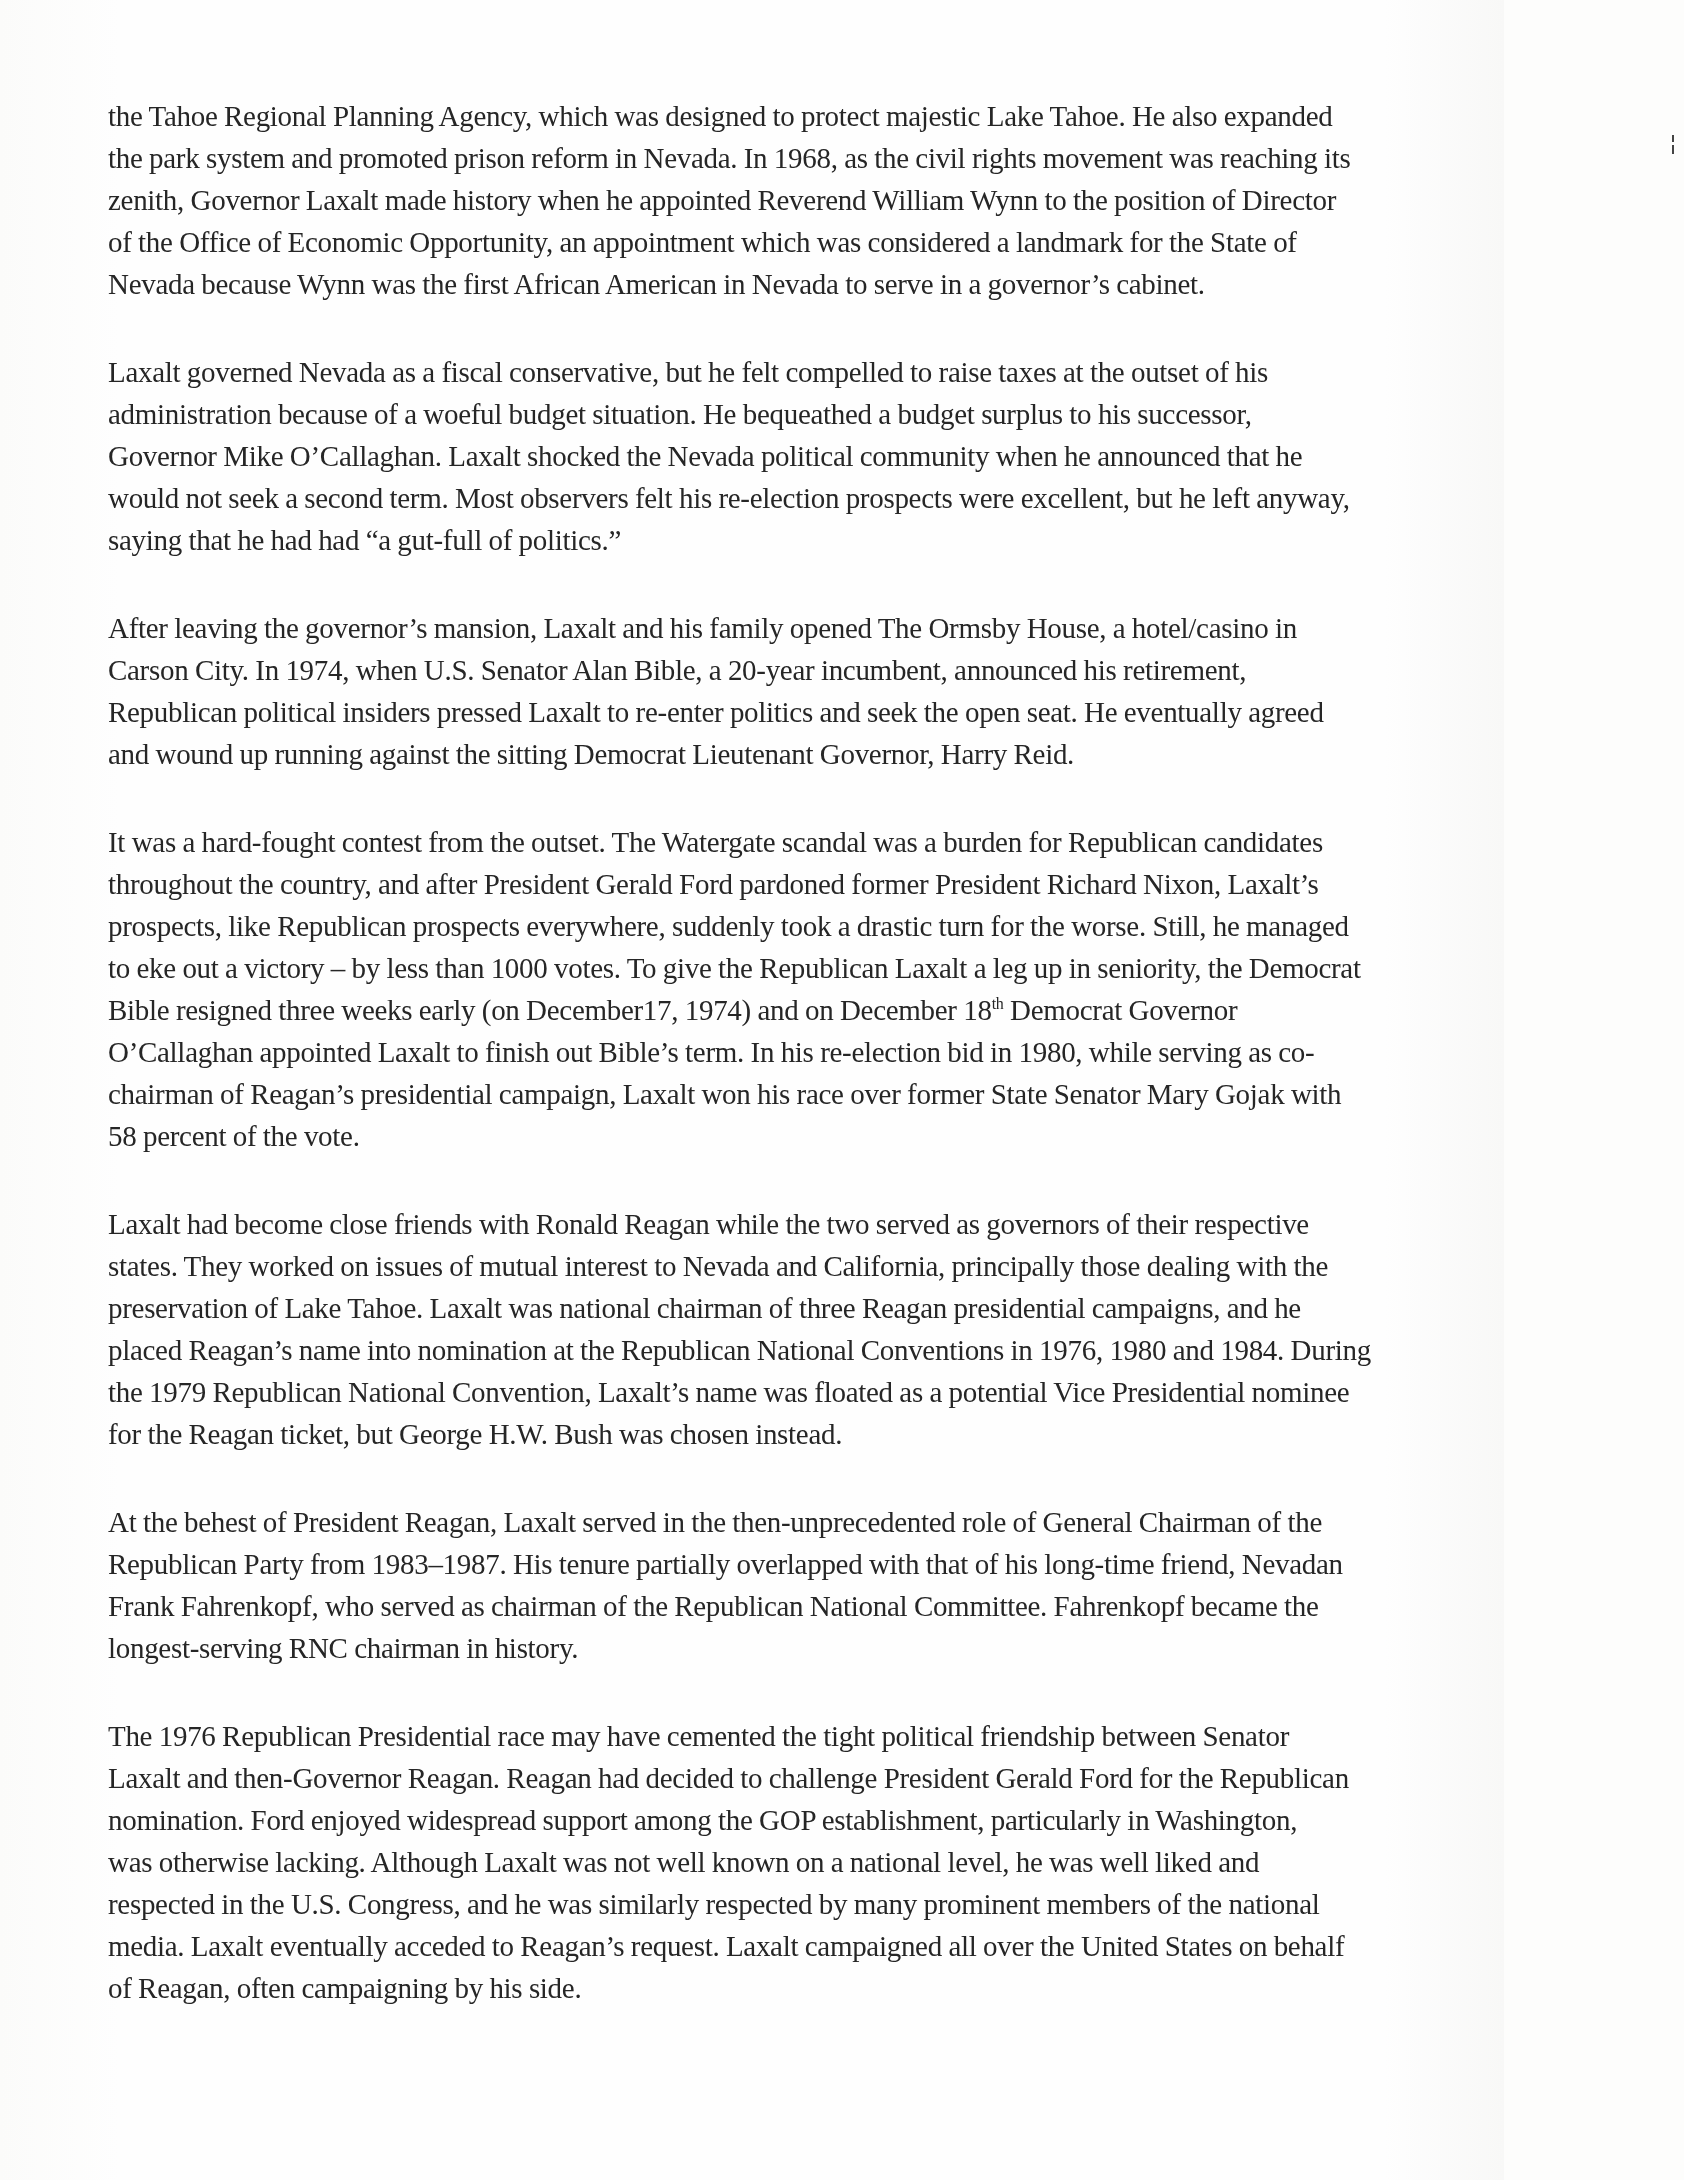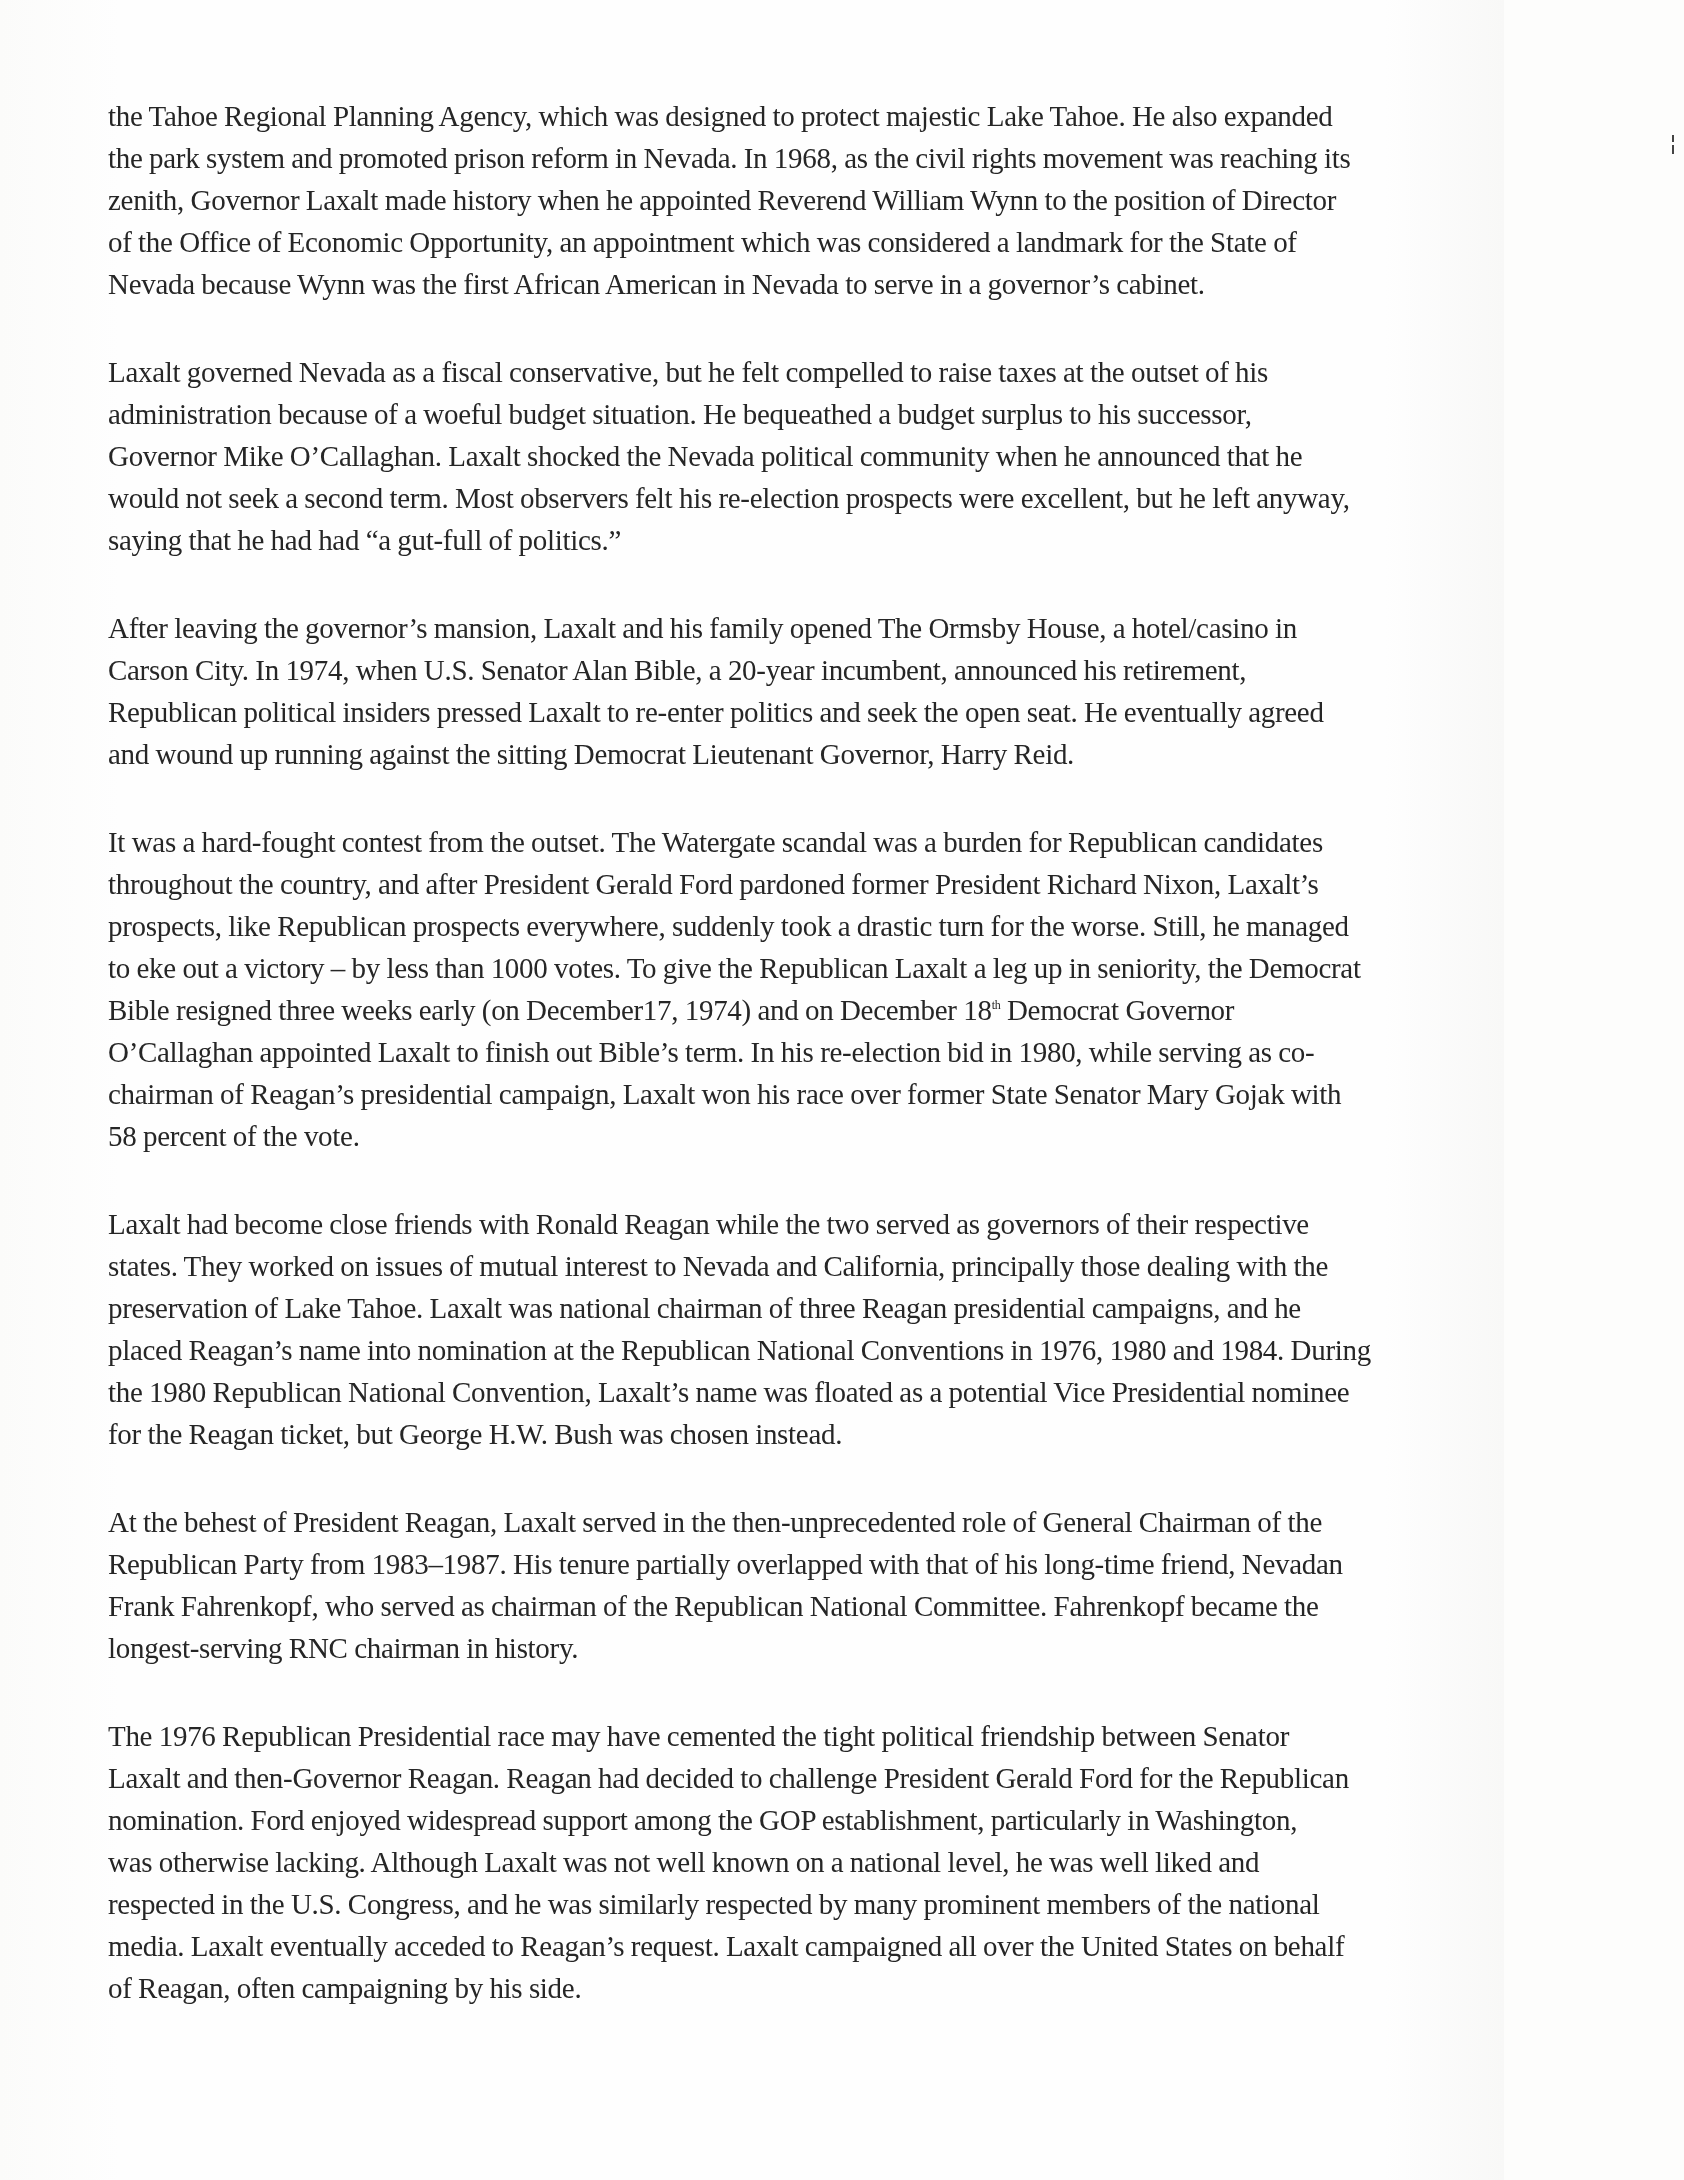--- a/index.html
+++ b/index.html
@@ -38,21 +38,21 @@
     padding: 0;
   }
   .line {
     display: block;
     white-space: nowrap;
     height: 42px;
     line-height: 42px;
   }
   .gap-lg { height: 46px; }
   sup.ord {
-    font-size: 12px;
+    font-size: 16px;
     line-height: 0;
     vertical-align: 11px;
   }
   .stray-mark {
     position: absolute;
     left: 1672px;
     top: 135px;
     width: 2.6px;
     height: 20.4px;
   }
@@ -111,21 +111,21 @@
       <span class="line">chairman of Reagan’s presidential campaign, Laxalt won his race over former State Senator Mary Gojak with</span>
       <span class="line">58 percent of the vote.</span>
     </div>
     <div class="gap-lg"></div>
 
     <div class="para">
       <span class="line">Laxalt had become close friends with Ronald Reagan while the two served as governors of their respective</span>
       <span class="line">states.  They worked on issues of mutual interest to Nevada and California, principally those dealing with the</span>
       <span class="line">preservation of Lake Tahoe. Laxalt was national chairman of three Reagan presidential campaigns, and he</span>
       <span class="line">placed Reagan’s name into nomination at the Republican National Conventions in 1976, 1980 and 1984. During</span>
-      <span class="line">the 1980 Republican National Convention, Laxalt’s name was floated as a potential Vice Presidential nominee</span>
+      <span class="line">the 1979 Republican National Convention, Laxalt’s name was floated as a potential Vice Presidential nominee</span>
       <span class="line">for the Reagan ticket, but George H.W. Bush was chosen instead.</span>
     </div>
     <div class="gap-lg"></div>
 
     <div class="para">
       <span class="line">At the behest of President Reagan, Laxalt served in the then-unprecedented role of General Chairman of the</span>
       <span class="line">Republican Party from 1983–1987. His tenure partially overlapped with that of his long-time friend, Nevadan</span>
       <span class="line">Frank Fahrenkopf, who served as chairman of the Republican National Committee. Fahrenkopf became the</span>
       <span class="line">longest-serving RNC chairman in history.</span>
     </div>

